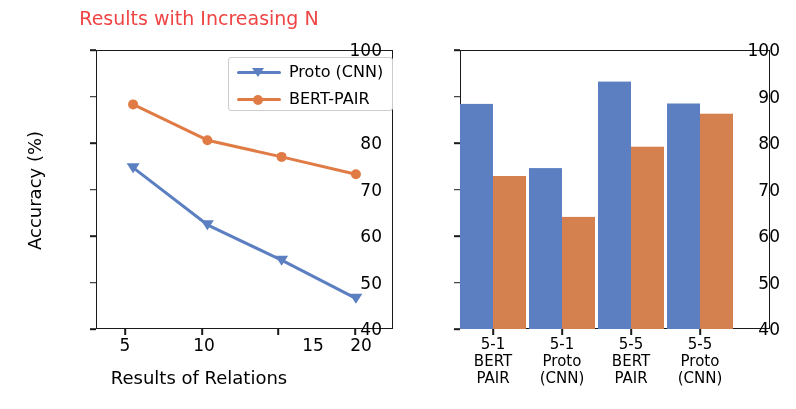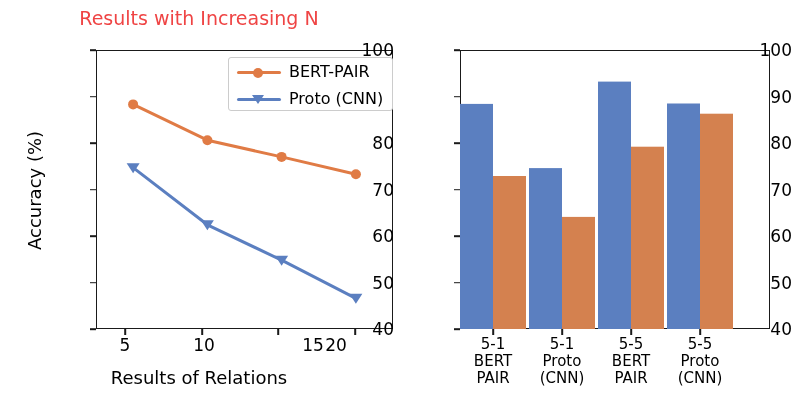--- a/index.html
+++ b/index.html
@@ -24,21 +24,21 @@
     position:absolute;
     border:1.6px solid #1a1a1a;
     background:#ffffff;
     box-sizing:border-box;
   }
   .axes-left{left:96px;top:50px;width:297px;height:279px;}
   .axes-right{left:62px;top:50px;width:310px;height:279px;}
 
   
   .ytick{
-    position:absolute;right:4px;transform:translateY(-50%);
+    position:absolute;right:16px;transform:translateY(-50%);
     font-size:17px;line-height:17px;text-align:right;white-space:nowrap;
   }
   .ytickmark{position:absolute;width:6px;height:1.6px;background:#1a1a1a;transform:translateY(-50%);}
   .xtickmark{position:absolute;width:1.6px;height:6px;background:#1a1a1a;transform:translateX(-50%);}
   .xtick{
     position:absolute;transform:translateX(-50%);
     font-size:17px;line-height:19px;text-align:center;white-space:nowrap;top:336px;
   }
   .xtick-multi{font-size:15px;line-height:17px;}
 
@@ -98,39 +98,39 @@
     <div class="ytickmark" style="left:90px;top:329px;"></div>
 
     <div class="xtickmark" style="left:125px;top:329px;"></div>
     <div class="xtickmark" style="left:202px;top:329px;"></div>
     <div class="xtickmark" style="left:278px;top:329px;"></div>
     <div class="xtickmark" style="left:355px;top:329px;"></div>
 
     <div class="xtick" style="left:125px;">5</div>
     <div class="xtick" style="left:204px;">10</div>
     <div class="xtick" style="left:278px;margin-left:35px;">15</div>
-    <div class="xtick" style="left:336px;">20</div>
+    <div class="xtick" style="left:361px;">20</div>
 
     <div class="xlabel" style="top:367px;">Results of Relations</div>
     <div class="ylabel" style="left:24px;top:250px;">Accuracy (%)</div>
 
     <div class="legend legend-left">
+      <div class="legend-row">
+        <span class="lkey-line">
+          <span class="bar" style="background:#5b7fc0;"></span>
+          <span class="tri" style="border-top:9px solid #5b7fc0;"></span>
+        </span>
+        <span class="legend-label">Proto (CNN)</span>
+      </div>
       <div class="legend-row">
         <span class="lkey-line">
           <span class="bar" style="background:#e07b45;"></span>
           <span class="dot" style="background:#e07b45;"></span>
         </span>
         <span class="legend-label">BERT-PAIR</span>
-      </div>
-      <div class="legend-row">
-        <span class="lkey-line">
-          <span class="bar" style="background:#5b7fc0;"></span>
-          <span class="tri" style="border-top:9px solid #5b7fc0;"></span>
-        </span>
-        <span class="legend-label">Proto (CNN)</span>
       </div>
     </div>
   </div>
 
   <div class="panel panel-right">
 
 
     <div class="axes axes-right"></div>
 
     <div class="ytick" style="top:50px;width:54px;">100</div>

